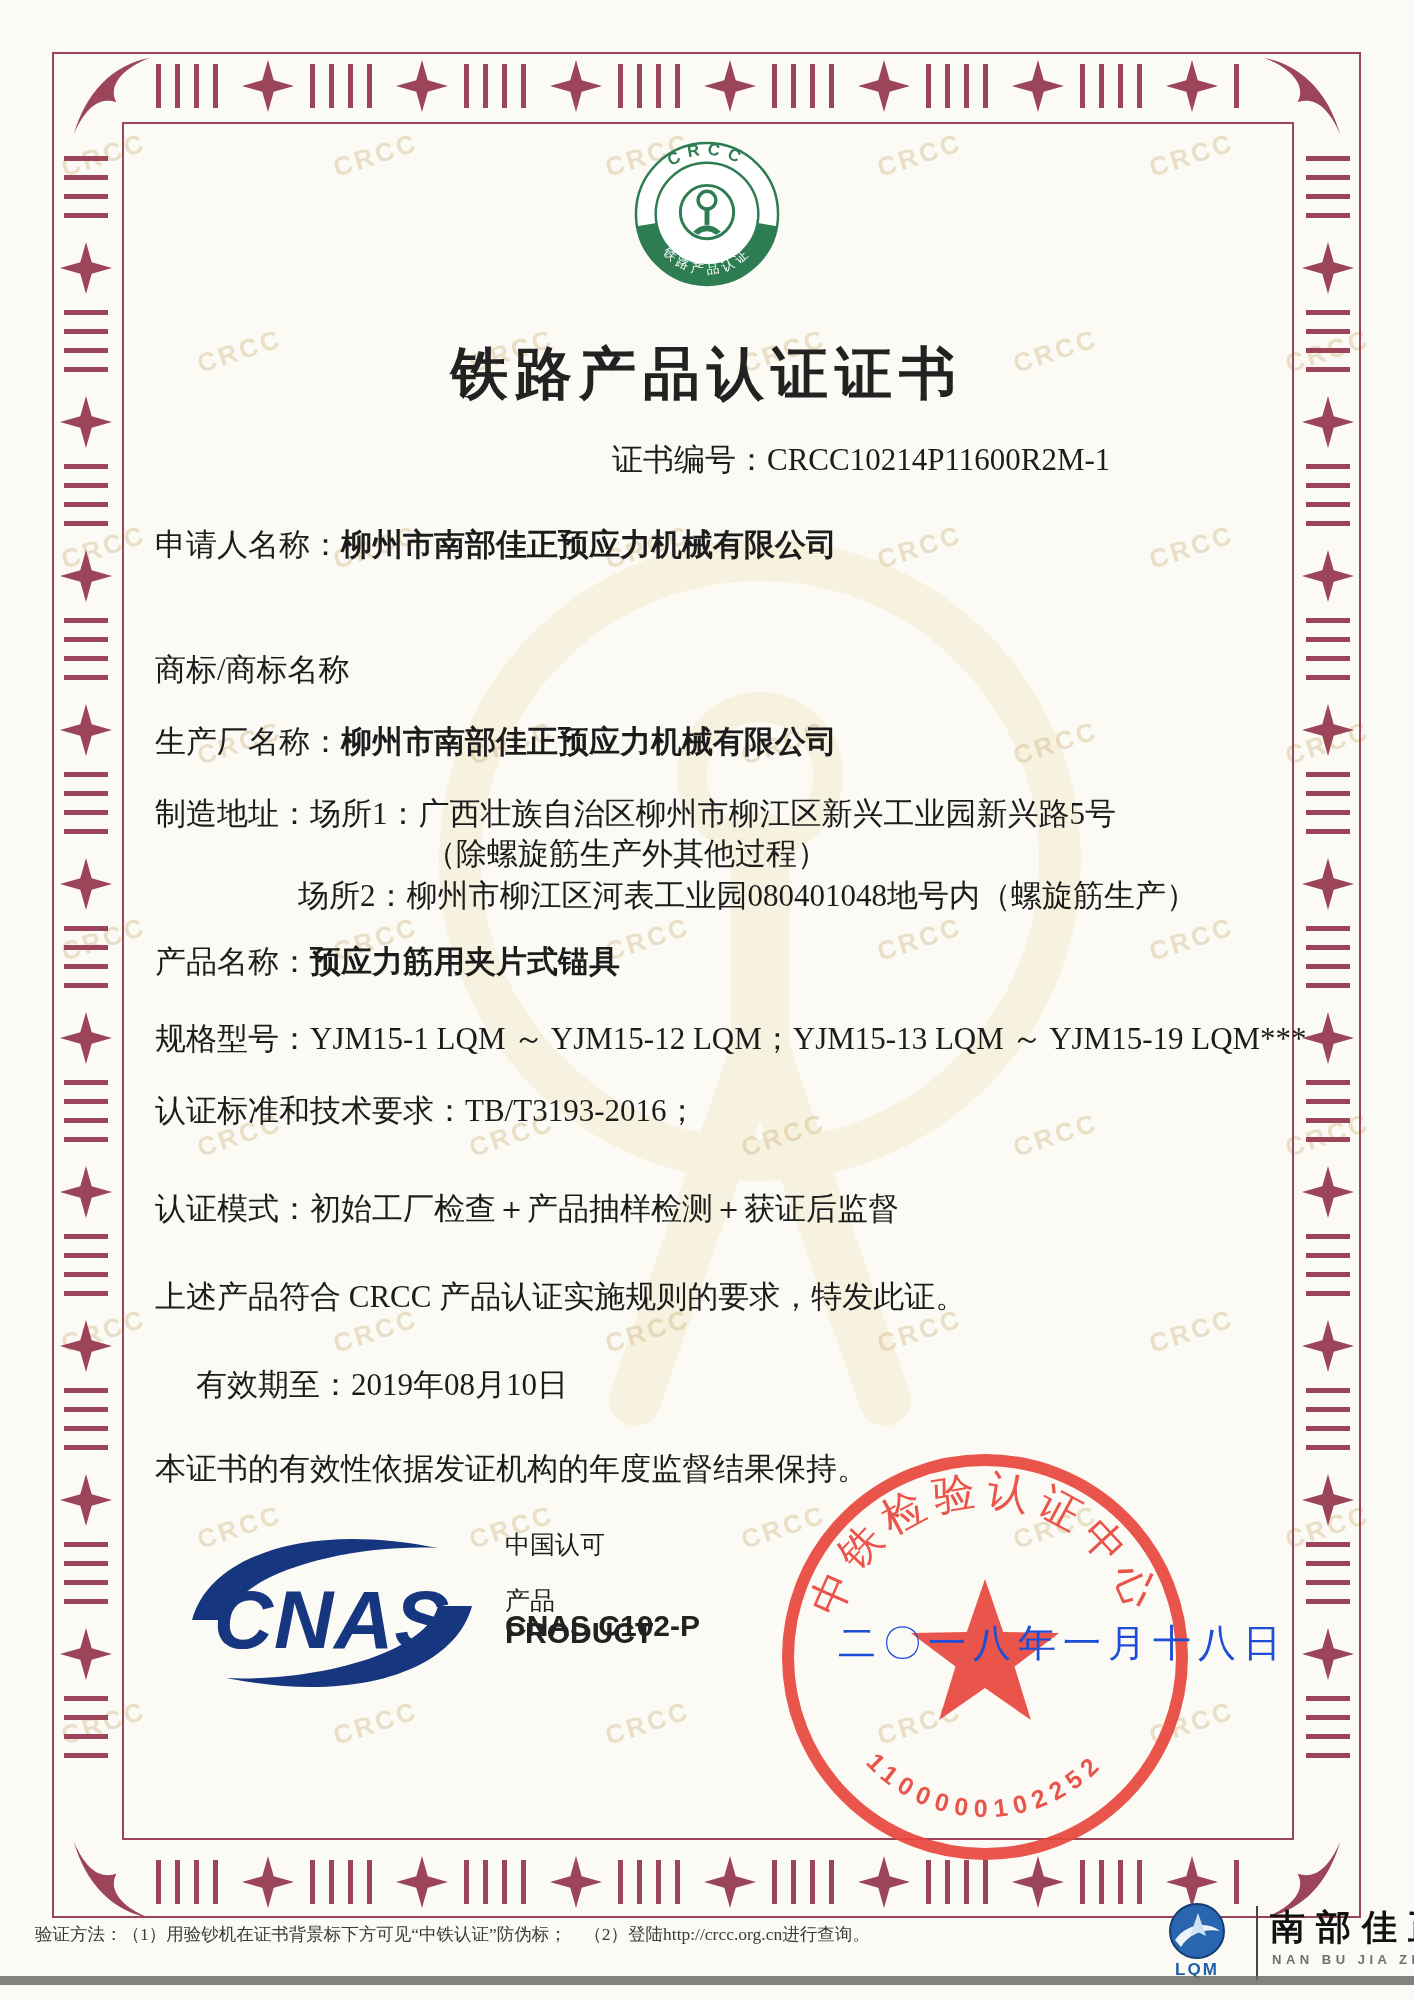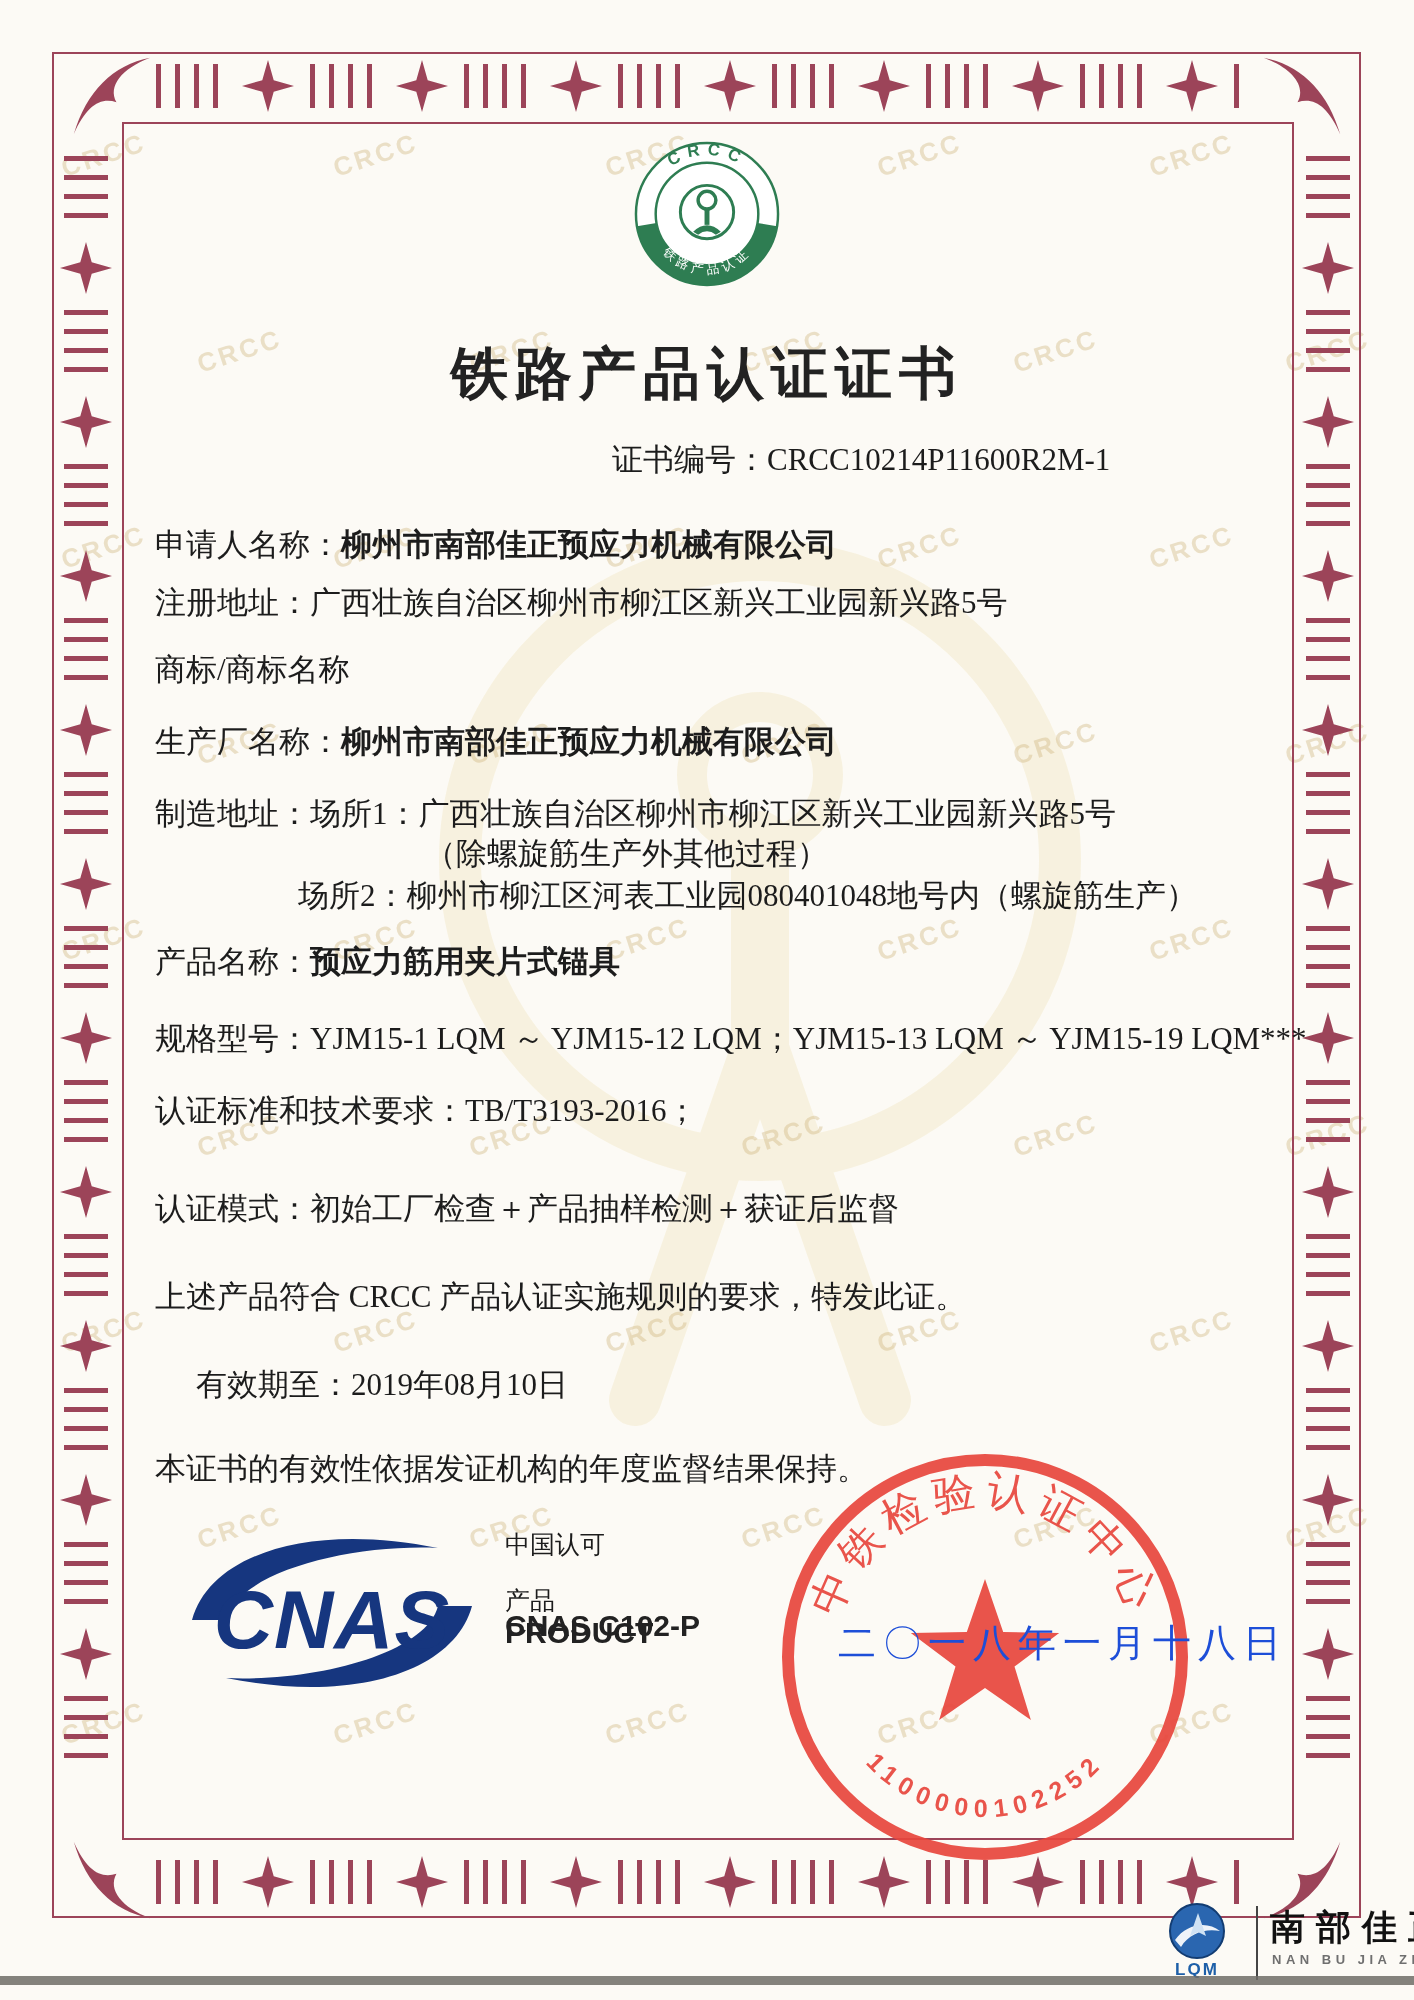--- a/index.html
+++ b/index.html
@@ -334,23 +334,20 @@
 
     <div class="title">铁路产品认证证书</div>
 
     <div class="certno">
       <span>证书编号：</span><span>CRCC10214P11600R2M-1</span>
     </div>
 
     <div class="row" style="top:526px">
       <span>申请人名称：</span><span class="bold">柳州市南部佳正预应力机械有限公司</span>
     </div>
-    <div class="row" style="top:584px">
-      <span>注册地址：</span><span>广西壮族自治区柳州市柳江区新兴工业园新兴路5号</span>
-    </div>
     <div class="row" style="top:651px">
       <span>商标/商标名称</span>
     </div>
     <div class="row" style="top:723px">
       <span>生产厂名称：</span><span class="bold">柳州市南部佳正预应力机械有限公司</span>
     </div>
     <div class="row" style="top:795px">
       <span>制造地址：</span><span>场所1：</span><span>广西壮族自治区柳州市柳江区新兴工业园新兴路5号</span>
     </div>
     <div class="row" style="top:835px;left:425px">
@@ -398,20 +395,21 @@
       <text font-family="Liberation Serif, serif" font-size="42" fill="#e8463d" letter-spacing="8">
         <textPath href="#stampTop" startOffset="50%" text-anchor="middle">中铁检验认证中心</textPath>
       </text>
       <path id="stampBot" d="M64.6,269.7 A160,160 0 0 0 365.4,269.7" fill="none"></path>
       <text font-family="Liberation Sans, sans-serif" font-size="25" font-weight="700" fill="#e8463d" letter-spacing="7">
         <textPath href="#stampBot" startOffset="50%" text-anchor="middle">1100000102252</textPath>
       </text>
     </svg>
     <div class="date">二〇一八年一月十八日</div>
 
+    <div class="verify">验证方法：（1）用验钞机在证书背景标下方可见“中铁认证”防伪标；　（2）登陆http://crcc.org.cn进行查询。</div>
     <svg class="brand-circle" width="58" height="58" viewBox="0 0 58 58">
       <circle cx="29" cy="29" r="27" fill="#2a66b0" stroke="#123c72" stroke-width="2"></circle>
       <path d="M7,38 C19,21 40,19 52,29 C38,26 21,31 13,45 Z" fill="#ffffff" opacity=".92"></path>
       <path d="M30,11 L22,34 L30,30 L38,34 Z" fill="#cfe2f4"></path>
     </svg>
     <div class="brand-lqm">LQM</div>
     <div class="brand-div"></div>
     <div class="brand-cn">南部佳正</div>
     <div class="brand-en">NAN BU JIA ZHENG</div>
   </div>

